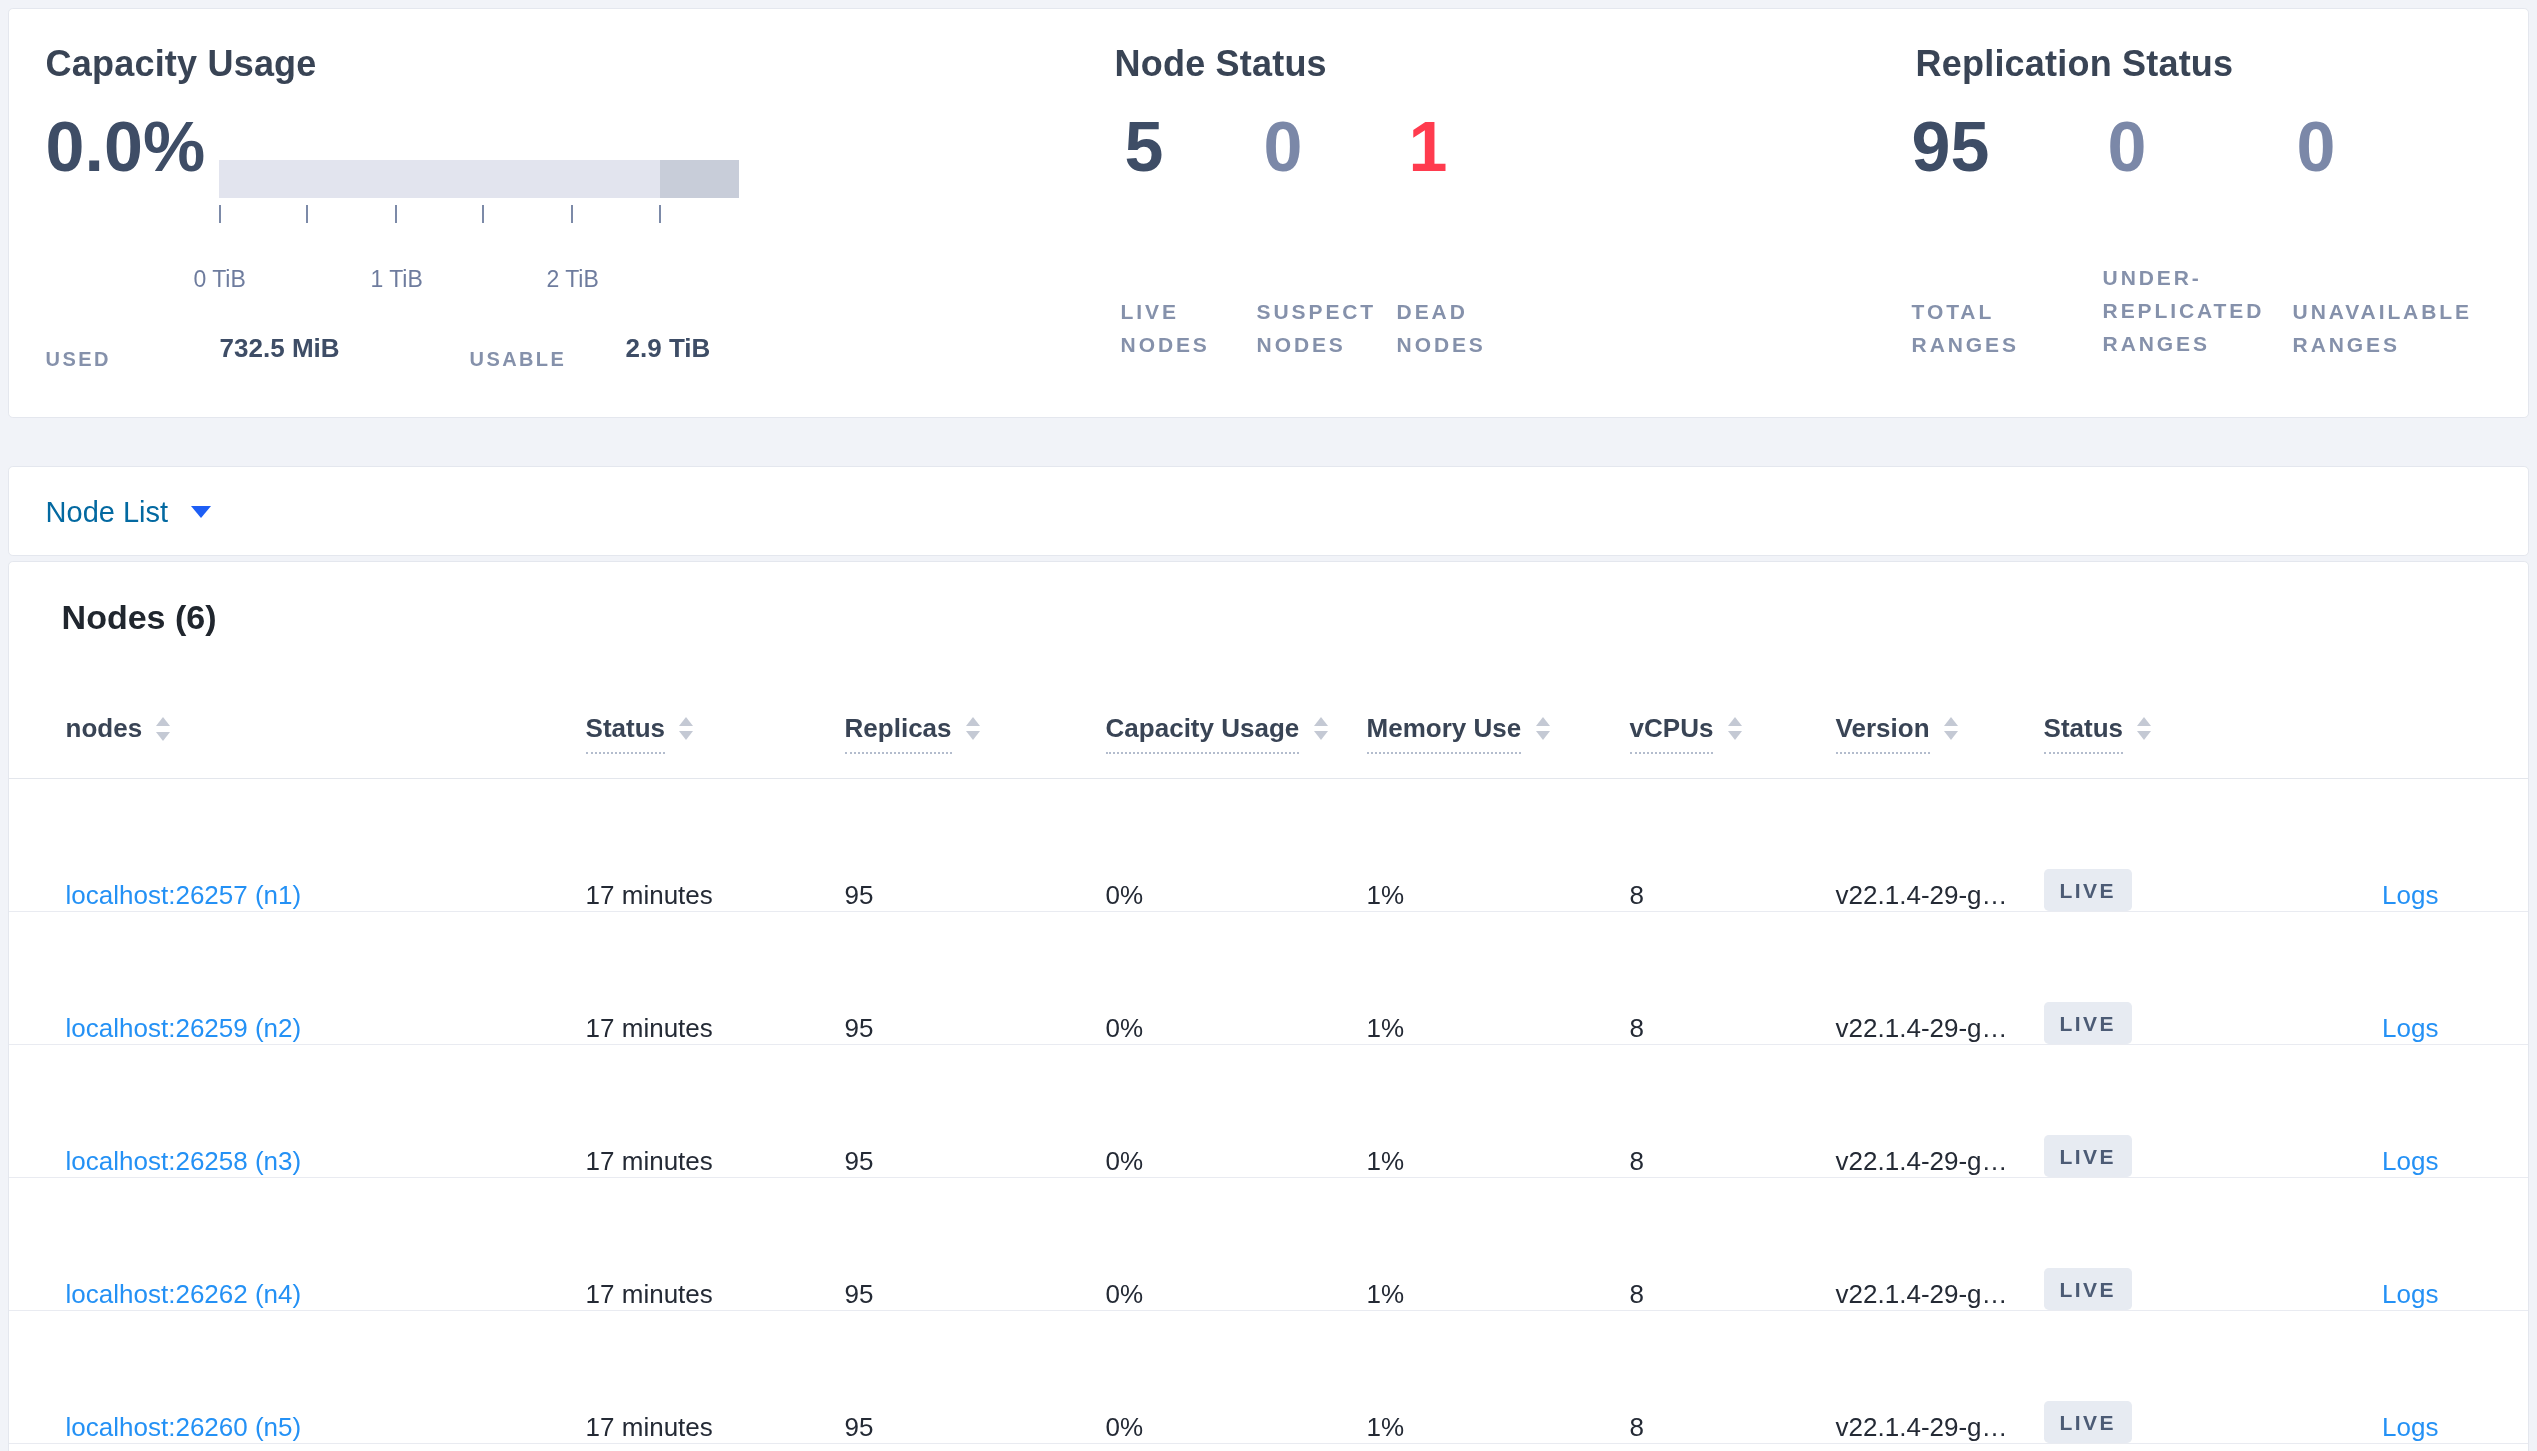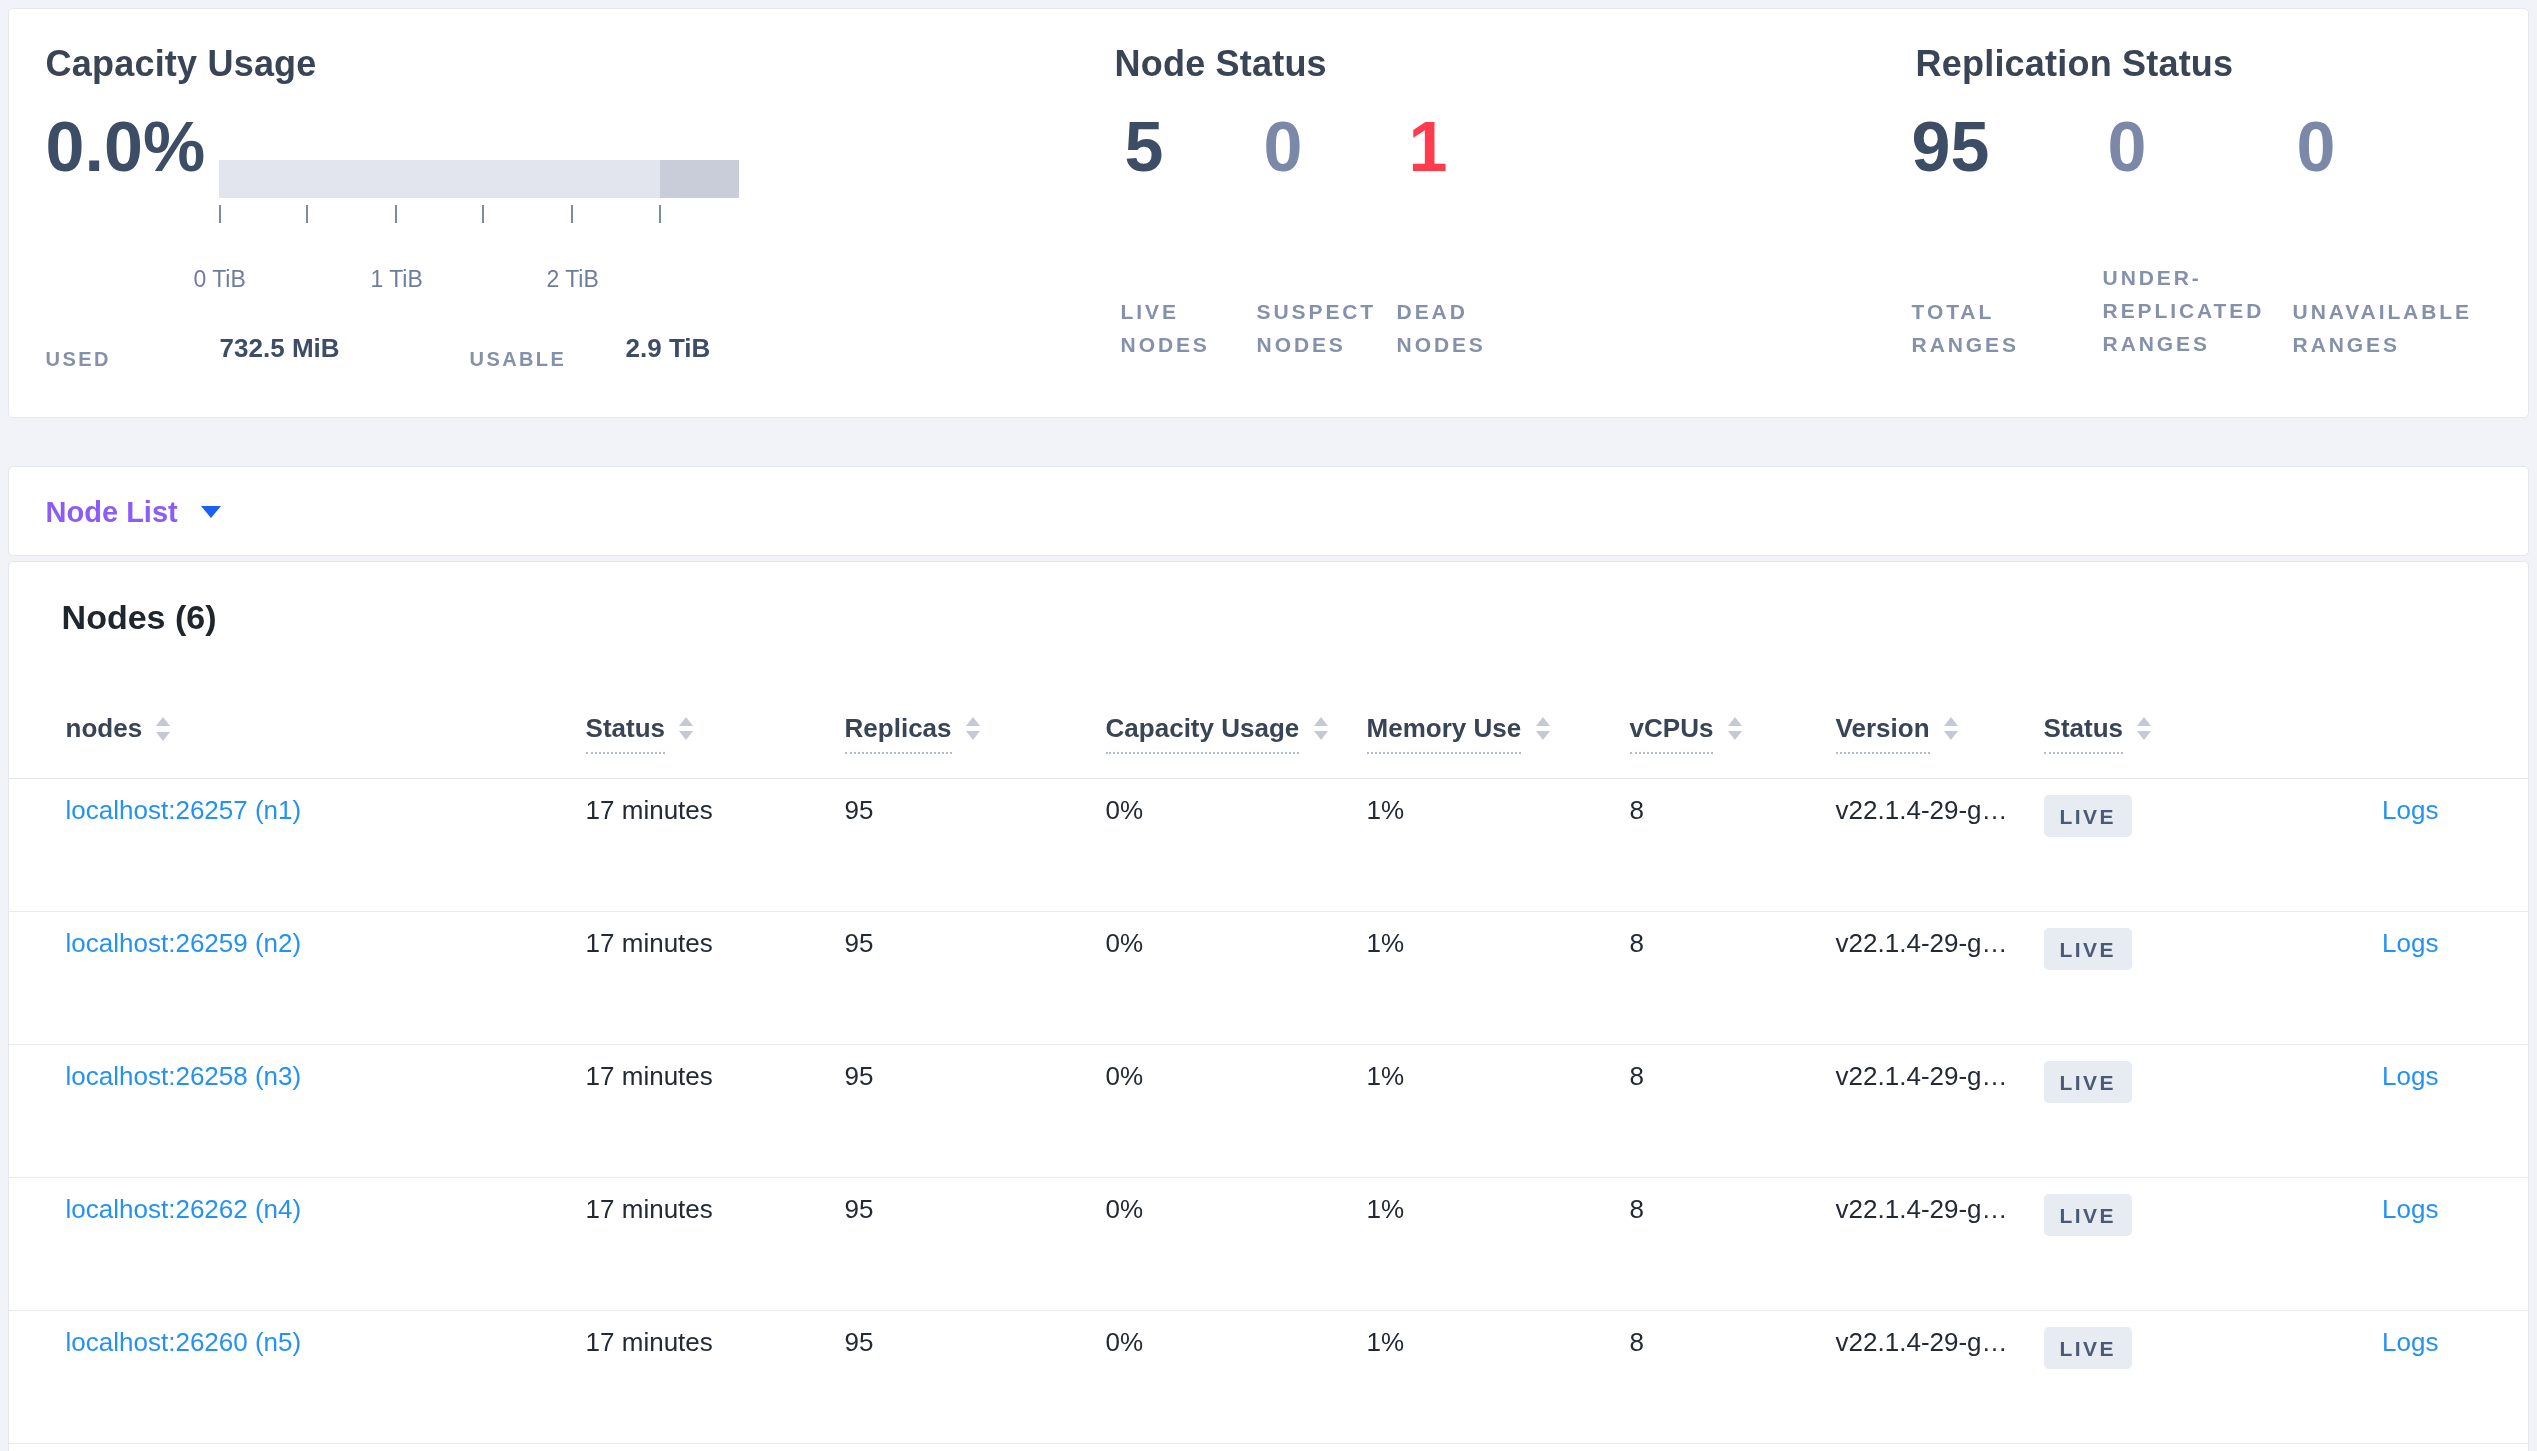--- a/index.html
+++ b/index.html
@@ -49,21 +49,21 @@
   }
   .kv-value {
     position:absolute; top:324px;
     font-size:26px; font-weight:600; color:#3e4d66;
   }
 
   
   .nodelist-btn {
     position:absolute; left:37px; top:0; height:90px;
     display:flex; align-items:center; gap:23px;
-    font-size:29px; font-weight:700; color:#8b5cf6; cursor:pointer;
+    font-size:29px; font-weight:400; color:#0369a1; cursor:pointer;
   }
   .caret-down {
     width:0; height:0;
     border-left:10.5px solid transparent; border-right:10.5px solid transparent;
     border-top:12.4px solid #1d5ef5;
   }
 
   
   .table-title {
     position:absolute; left:53px; top:36px;
@@ -87,22 +87,22 @@
     border-bottom:9.5px solid #c4c9d4;
   }
   .sort-icon .tri-down {
     width:0; height:0;
     border-left:7.6px solid transparent; border-right:7.6px solid transparent;
     border-top:9.5px solid #c4c9d4;
   }
   .tbody { position:absolute; left:0; right:0; top:217px; }
   .tr { position:relative; height:133px; border-bottom:1px solid #e9ebf1; }
   .td {
-    position:absolute; top:16px; height:100%;
-    display:flex; align-items:flex-start;
+    position:absolute; top:0; height:100%;
+    display:flex; align-items:flex-end;
     font-size:26px; color:#242a35; white-space:nowrap;
   }
   .link { color:#2491f5; cursor:pointer; text-decoration:none; }
   .badge {
     display:inline-block;
     background:#e7ebf2; color:#4c5b75;
     font-size:21px; font-weight:700; letter-spacing:2.4px;
     padding:10.5px 16px; border-radius:4.8px; line-height:1;
   }
   

